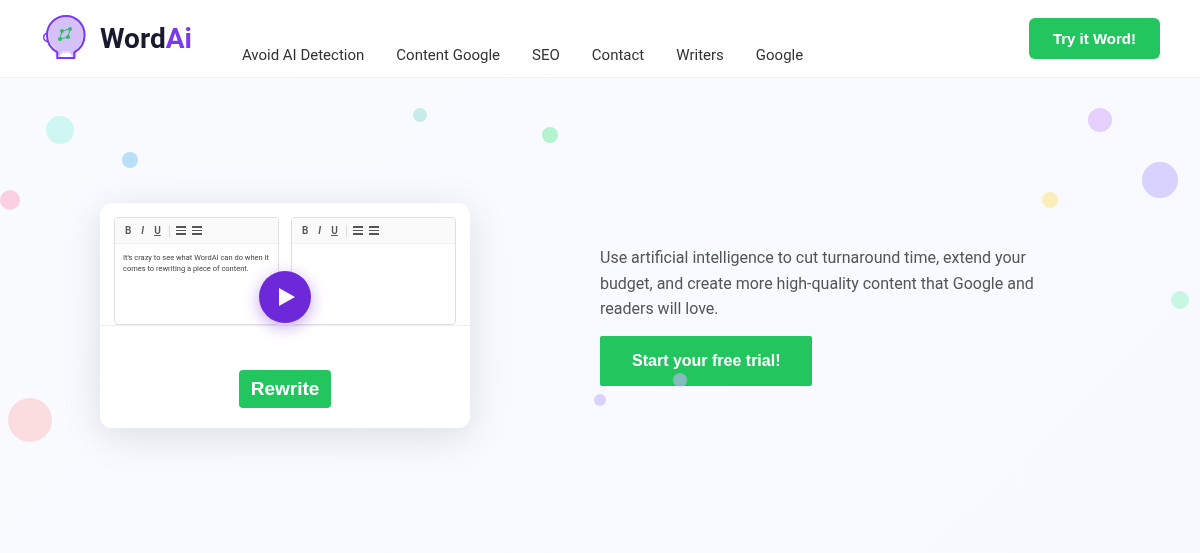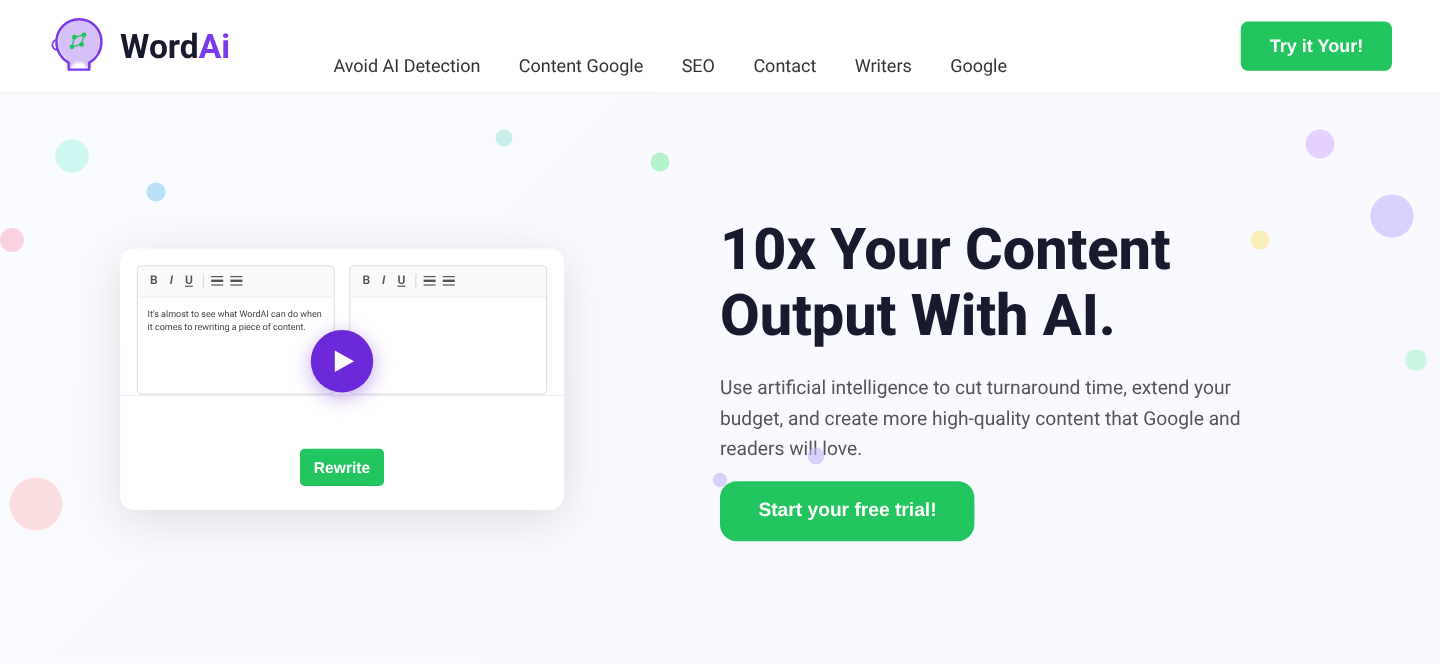--- a/index.html
+++ b/index.html
@@ -15,21 +15,20 @@
     
     nav {
       display: flex;
       align-items: center;
       padding: 0 40px;
       height: 78px;
       background: #fff;
       border-bottom: 1px solid #f0f0f0;
       position: relative;
       z-index: 10;
-      gap: 36px;
     }
     .logo-area {
       display: flex;
       align-items: center;
       margin-right: 50px;
       text-decoration: none;
     }
     .logo-icon {
       width: 52px;
       height: 52px;
@@ -185,21 +184,21 @@
       display: flex;
       justify-content: center;
       padding: 14px 14px 0 14px;
     }
     .rewrite-btn {
       background: #22c55e;
       color: #fff;
       border: none;
       padding: 8px 12px;
       border-radius: 4px;
-      font-size: 13px;
+      font-size: 19px;
       font-weight: 600;
       cursor: pointer;
     }
 
     
     .hero-right {
       flex: 1;
       display: flex;
       flex-direction: column;
       justify-content: center;
@@ -220,21 +219,21 @@
       line-height: 1.6;
       margin-bottom: 14px;
       max-width: 440px;
     }
 
     .hero-cta {
       background: #22c55e;
       color: #fff;
       border: none;
       padding: 16px 32px;
-      border-radius: 14px;
+      border-radius: 2px;
       font-size: 16px;
       font-weight: 700;
       cursor: pointer;
       display: inline-block;
       width: fit-content;
     }
 
     
     .dot { position: absolute; border-radius: 50%; }
   </style>
@@ -268,21 +267,21 @@
 
   <div class="nav-links">
     <a class="nav-link" href="#">Avoid AI Detection</a>
     <a class="nav-link" href="#">Content Google</a>
     <a class="nav-link" href="#">SEO</a>
     <a class="nav-link" href="#">Contact</a>
     <a class="nav-link" href="#">Writers</a>
     <a class="nav-link" href="#">Google</a>
   </div>
 
-  <button class="nav-cta">Try it Your!</button>
+  <button class="nav-cta">Try it Word!</button>
 </nav>
 
 <section class="hero">
 
   <div id="decorations">
       <div class="dot" style="left: 46px; top: 38px; width: 28px; height: 28px; background: rgb(178, 245, 234); opacity: 0.6;"></div>
       <div class="dot" style="left: 122px; top: 74px; width: 16px; height: 16px; background: rgb(144, 205, 244); opacity: 0.6;"></div>
       <div class="dot" style="left: 0px; top: 112px; width: 20px; height: 20px; background: rgb(251, 182, 206); opacity: 0.6;"></div>
       <div class="dot" style="left: 413px; top: 30px; width: 14px; height: 14px; background: rgb(163, 228, 215); opacity: 0.6;"></div>
       <div class="dot" style="left: 1088px; top: 30px; width: 24px; height: 24px; background: rgb(216, 180, 254); opacity: 0.6;"></div>
@@ -309,21 +308,21 @@
                 <span></span>
                 <span></span>
                 <span></span>
               </div>
             <div class="toolbar-list">
                 <span></span>
                 <span></span>
                 <span></span>
               </div>
           </div>
-          <div class="editor-content">It's almost to see what WordAI can do when it comes to rewriting a piece of content.</div>
+          <div class="editor-content">It's crazy to see what WordAI can do when it comes to rewriting a piece of content.</div>
         </div>
 
         <div class="editor-panel">
           <div class="editor-toolbar">
             <span class="toolbar-btn">B</span>
             <span class="toolbar-btn italic">I</span>
             <span class="toolbar-btn underline">U</span>
             <div class="toolbar-divider"></div>
             <div class="toolbar-list">
                 <span></span>
@@ -347,21 +346,17 @@
 
       <div style="height: 30px;"></div>
 
       <div class="rewrite-bar">
         <button class="rewrite-btn">Rewrite</button>
       </div>
     </div>
   </div>
 
   <div class="hero-right">
-    <h1 class="hero-headline">
-      <span>10x Your Content</span><br>
-      <span>Output With AI.</span>
-    </h1>
     <p class="hero-subtext">Use artificial intelligence to cut turnaround time, extend your budget, and create more high-quality content that Google and readers will love.</p>
     <button class="hero-cta">Start your free trial!</button>
   </div>
 
 </section>
 
 </body></html>

